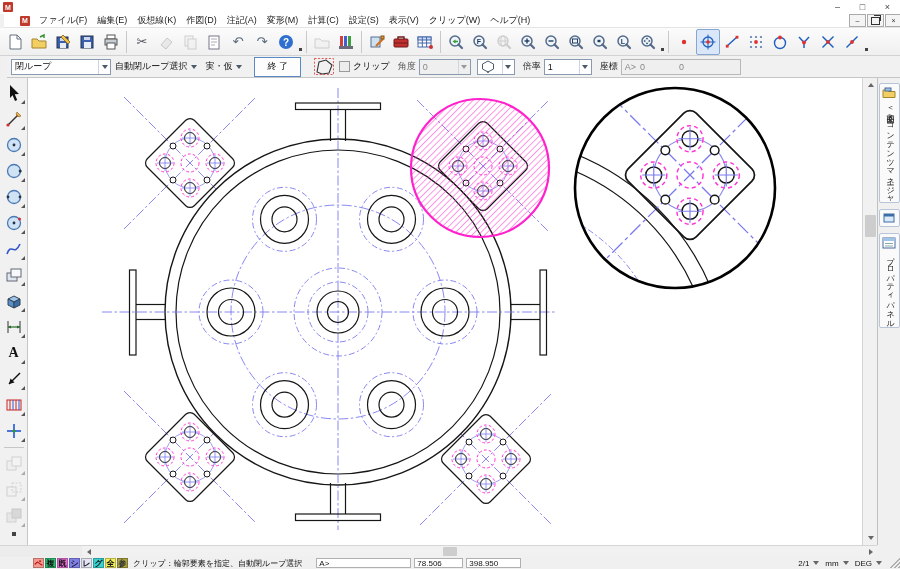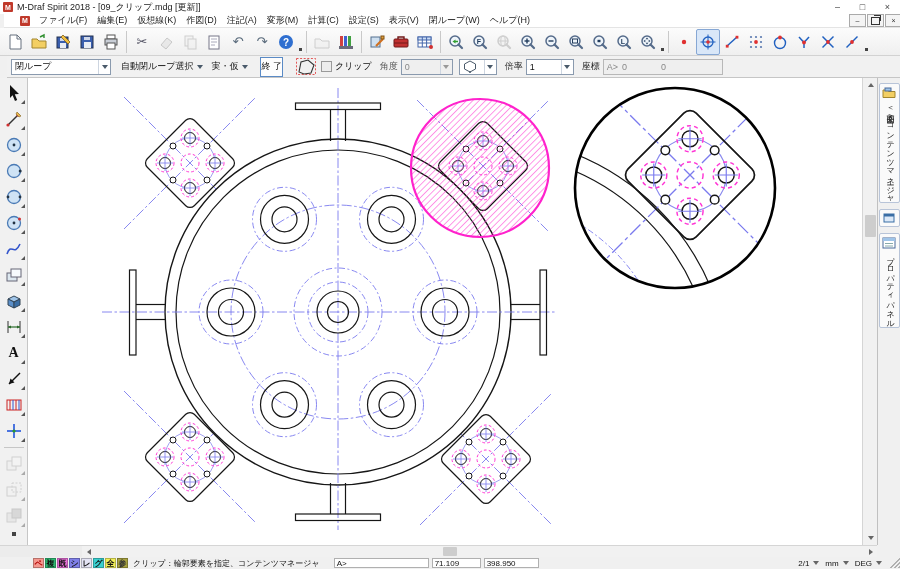--- a/index.html
+++ b/index.html
@@ -32,21 +32,21 @@
   .ovf i{display:block;width:3px;height:3px;background:#444}
   .glyph{font-size:13px;line-height:1;color:#5a6b7c}
   
   .toolbar2{left:7px;top:56px;width:900px;height:22px;background:#f1f1f1;border-bottom:1px solid #c6c6c6;
             display:flex;align-items:center;padding-left:4px;box-sizing:border-box;font-size:9px}
   .combo{background:#fff;border:1px solid #8a9aae;height:16px;display:flex;align-items:center;box-sizing:border-box;padding-left:3px}
   .combo.gray{background:#efefef;color:#888}
   .carr{width:11px;height:100%;margin-left:auto;display:flex;align-items:center;justify-content:center;border-left:1px solid #cdd5e0}
   .tri{width:0;height:0;border-left:3px solid transparent;border-right:3px solid transparent;border-top:4px solid #4a5a6a}
   .ddbtn{display:flex;align-items:center;height:18px;padding:0 3px;border:1px solid transparent}
-  .btn-end{border:1px solid #5a8ac5;background:#fdfdfd;height:18px;padding:0 0;display:flex;align-items:center;justify-content:flex-start;margin:0 8px}
+  .btn-end{border:1px solid #5a8ac5;background:#fdfdfd;height:18px;padding:0 12px;display:flex;align-items:center;justify-content:flex-start;margin:0 8px}
   .chk{width:9px;height:9px;border:1px solid #9a9a9a;background:#ededed;margin-right:3px;flex:none}
   .t2label{margin:0 3px 0 8px;color:#222}
   .t2label.dim{color:#555}
   
   .palette{left:0;top:78px;width:28px;height:467px;background:#f1f1f1;border-right:1px solid #c6c6c6;
            display:flex;flex-direction:column;align-items:center;padding-top:2px;box-sizing:border-box}
   .pbtn{width:24px;height:24px;position:relative;display:flex;align-items:center;justify-content:center;margin:1px 0;flex:none}
   .pbtn:after{content:"";position:absolute;right:1px;bottom:1px;width:0;height:0;border-left:4px solid transparent;border-bottom:4px solid #555}
   .pbtn.dis{opacity:.45}
   .psep{width:20px;height:1px;background:#c6c6c6;margin:3px 0;flex:none}
@@ -86,40 +86,39 @@
   .sfield{background:#fff;border:1px solid #b0b0b0;height:10px;box-sizing:border-box;display:flex;align-items:center;padding:0 2px;flex:none}
   .scombo{display:flex;align-items:center;margin-right:6px;flex:none}
   .grip{width:10px;height:10px;margin-left:2px;background:
         linear-gradient(135deg,transparent 50%,#b0b0b0 50%,#b0b0b0 60%,transparent 60%,transparent 70%,#b0b0b0 70%,#b0b0b0 80%,transparent 80%,transparent 90%,#b0b0b0 90%)}
 </style>
 </head>
 <body>
 
 <div class="abs titlebar">
   <div class="appicon">M</div>
-  <span class="title-text">M-Draf Spirit 2018 - [09_クリップ.mdg [更新]]</span>
   <div class="wctrl">
     <span class="wbtn">–</span>
     <span class="wbtn">□</span>
     <span class="wbtn">×</span>
   </div>
 </div>
 
 <div class="abs menubar">
   <div class="appicon">M</div>
   <span class="menu-item">ファイル(F)</span>
   <span class="menu-item">編集(E)</span>
   <span class="menu-item">仮想線(K)</span>
   <span class="menu-item">作図(D)</span>
   <span class="menu-item">注記(A)</span>
   <span class="menu-item">変形(M)</span>
   <span class="menu-item">計算(C)</span>
   <span class="menu-item">設定(S)</span>
   <span class="menu-item">表示(V)</span>
-  <span class="menu-item">閉ループ(W)</span>
+  <span class="menu-item">クリップ(W)</span>
   <span class="menu-item">ヘルプ(H)</span>
   <div class="mdi">
     <span class="mdibtn">–</span>
     <span class="mdibtn">
         <span class="mdirestore"></span>
       </span>
     <span class="mdibtn">×</span>
   </div>
 </div>
 
@@ -372,21 +371,21 @@
     </span>
 </div>
 
 <div class="abs toolbar2">
   <div class="combo" style="width:100px">
     <span>閉ループ</span>
     <span class="carr">
         <span class="tri"></span>
       </span>
   </div>
-  <div class="ddbtn" style="margin-left:6px">
+  <div class="ddbtn" style="">
     <span>自動閉ループ選択</span>
     <span class="tri" style="margin-left:4px"></span>
   </div>
   <div class="ddbtn">
     <span>実・仮</span>
     <span class="tri" style="margin-left:4px"></span>
   </div>
   <div class="btn-end">
       <span>終 了</span>
     </div>
@@ -727,26 +726,26 @@
 
 <div class="abs statusbar">
   <span class="lyr" style="background: rgb(244, 151, 142); color: rgb(176, 0, 0);">ペ</span>
   <span class="lyr" style="background: rgb(46, 184, 114); color: rgb(17, 17, 17);">複</span>
   <span class="lyr" style="background: rgb(232, 111, 216); color: rgb(17, 17, 17);">既</span>
   <span class="lyr" style="background: rgb(127, 127, 232); color: rgb(17, 17, 17);">シ</span>
   <span class="lyr" style="background: rgb(228, 228, 244); color: rgb(17, 17, 17);">レ</span>
   <span class="lyr" style="background: rgb(57, 208, 208); color: rgb(17, 17, 17);">グ</span>
   <span class="lyr" style="background: rgb(242, 239, 90); color: rgb(17, 17, 17);">全</span>
   <span class="lyr" style="background: rgb(167, 162, 63); color: rgb(51, 51, 51);">参</span>
-  <span class="prompt">クリップ：輪郭要素を指定、コンテンツマネージャ</span>
+  <span class="prompt">クリップ：輪郭要素を指定、自動閉ループ選択</span>
   <div class="sfield" style="width:95px;margin-left:14px">
       <span>A&gt;</span>
     </div>
   <div class="sfield" style="width:49px;margin-left:3px">
-      <span>71.109</span>
+      <span>78.506</span>
     </div>
   <div class="sfield" style="width:55px;margin-left:3px">
       <span>398.950</span>
     </div>
   <div style="flex:1"></div>
   <div class="scombo">
       <span>2/1</span>
       <span class="tri" style="margin-left:4px;border-top-color:#666"></span>
     </div>
   <div class="scombo">

